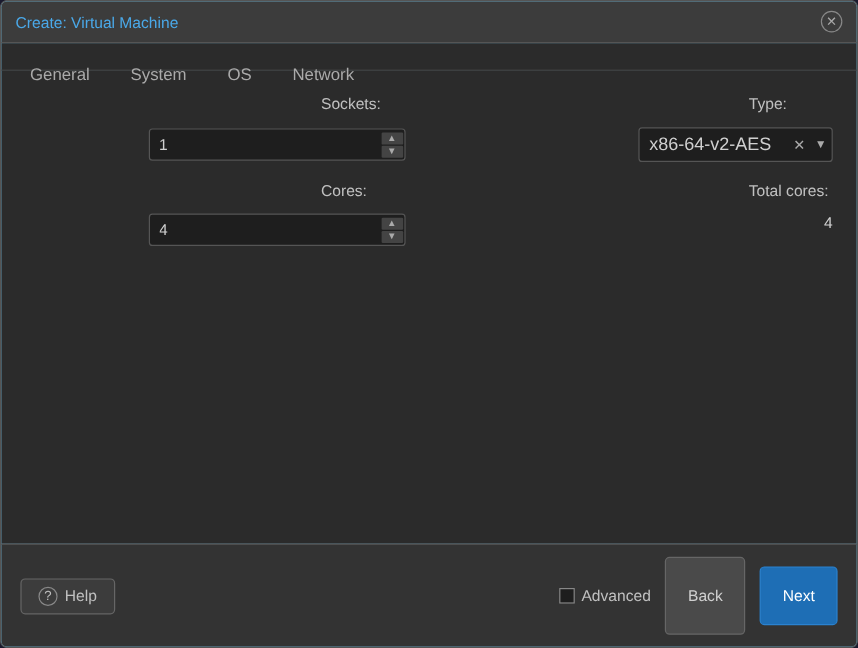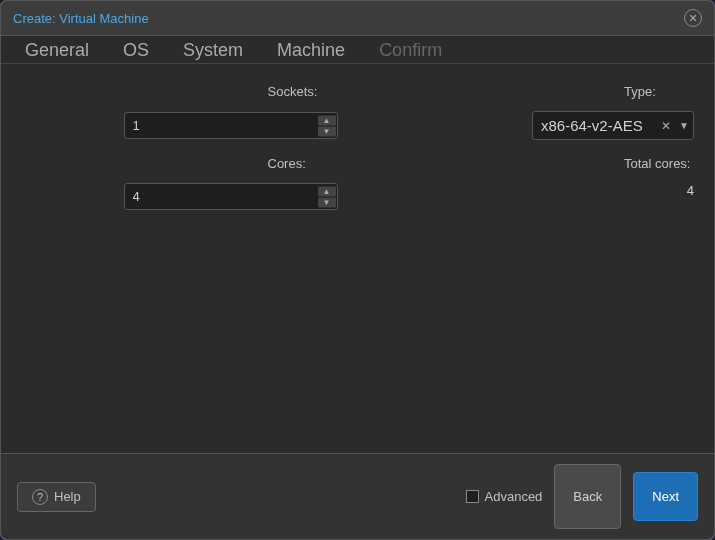--- a/index.html
+++ b/index.html
@@ -56,24 +56,24 @@
       display: flex;
       background: #2b2b2b;
       padding: 0 8px;
       border-bottom: 1px solid #444;
       gap: 2px;
     }
     .tab {
       padding: 2px 16px;
       cursor: pointer;
       color: #aaa;
-      font-size: 18px;
+      font-size: 14px;
       border-bottom: 2px solid transparent;
       position: relative;
-      top: 2px;
+      top: 16px;
     }
     .tab.active {
       color: #fff;
       background: #1e6eb5;
       border-radius: 4px 4px 0 0;
     }
     .tab.disabled {
       color: #666;
       cursor: default;
     }
@@ -259,24 +259,23 @@
 
 <div class="window">
 
   <div class="title-bar">
     <span class="title-text">Create: Virtual Machine</span>
     <button class="close-btn">✕</button>
   </div>
 
   <div class="tabs">
     <div class="tab">General</div>
+    <div class="tab">System</div>
     <div class="tab">OS</div>
-    <div class="tab">System</div>
-    <div class="tab">Machine</div>
-    <div class="tab disabled">Confirm</div>
+    <div class="tab">Network</div>
   </div>
 
   <div class="content">
     <div class="form-section">
 
       <div class="form-group">
         <label class="form-label">Sockets:</label>
         <div class="form-input-wrapper">
           <input type="text" class="form-input" value="1" style="">
           <div class="spinner-btns">

